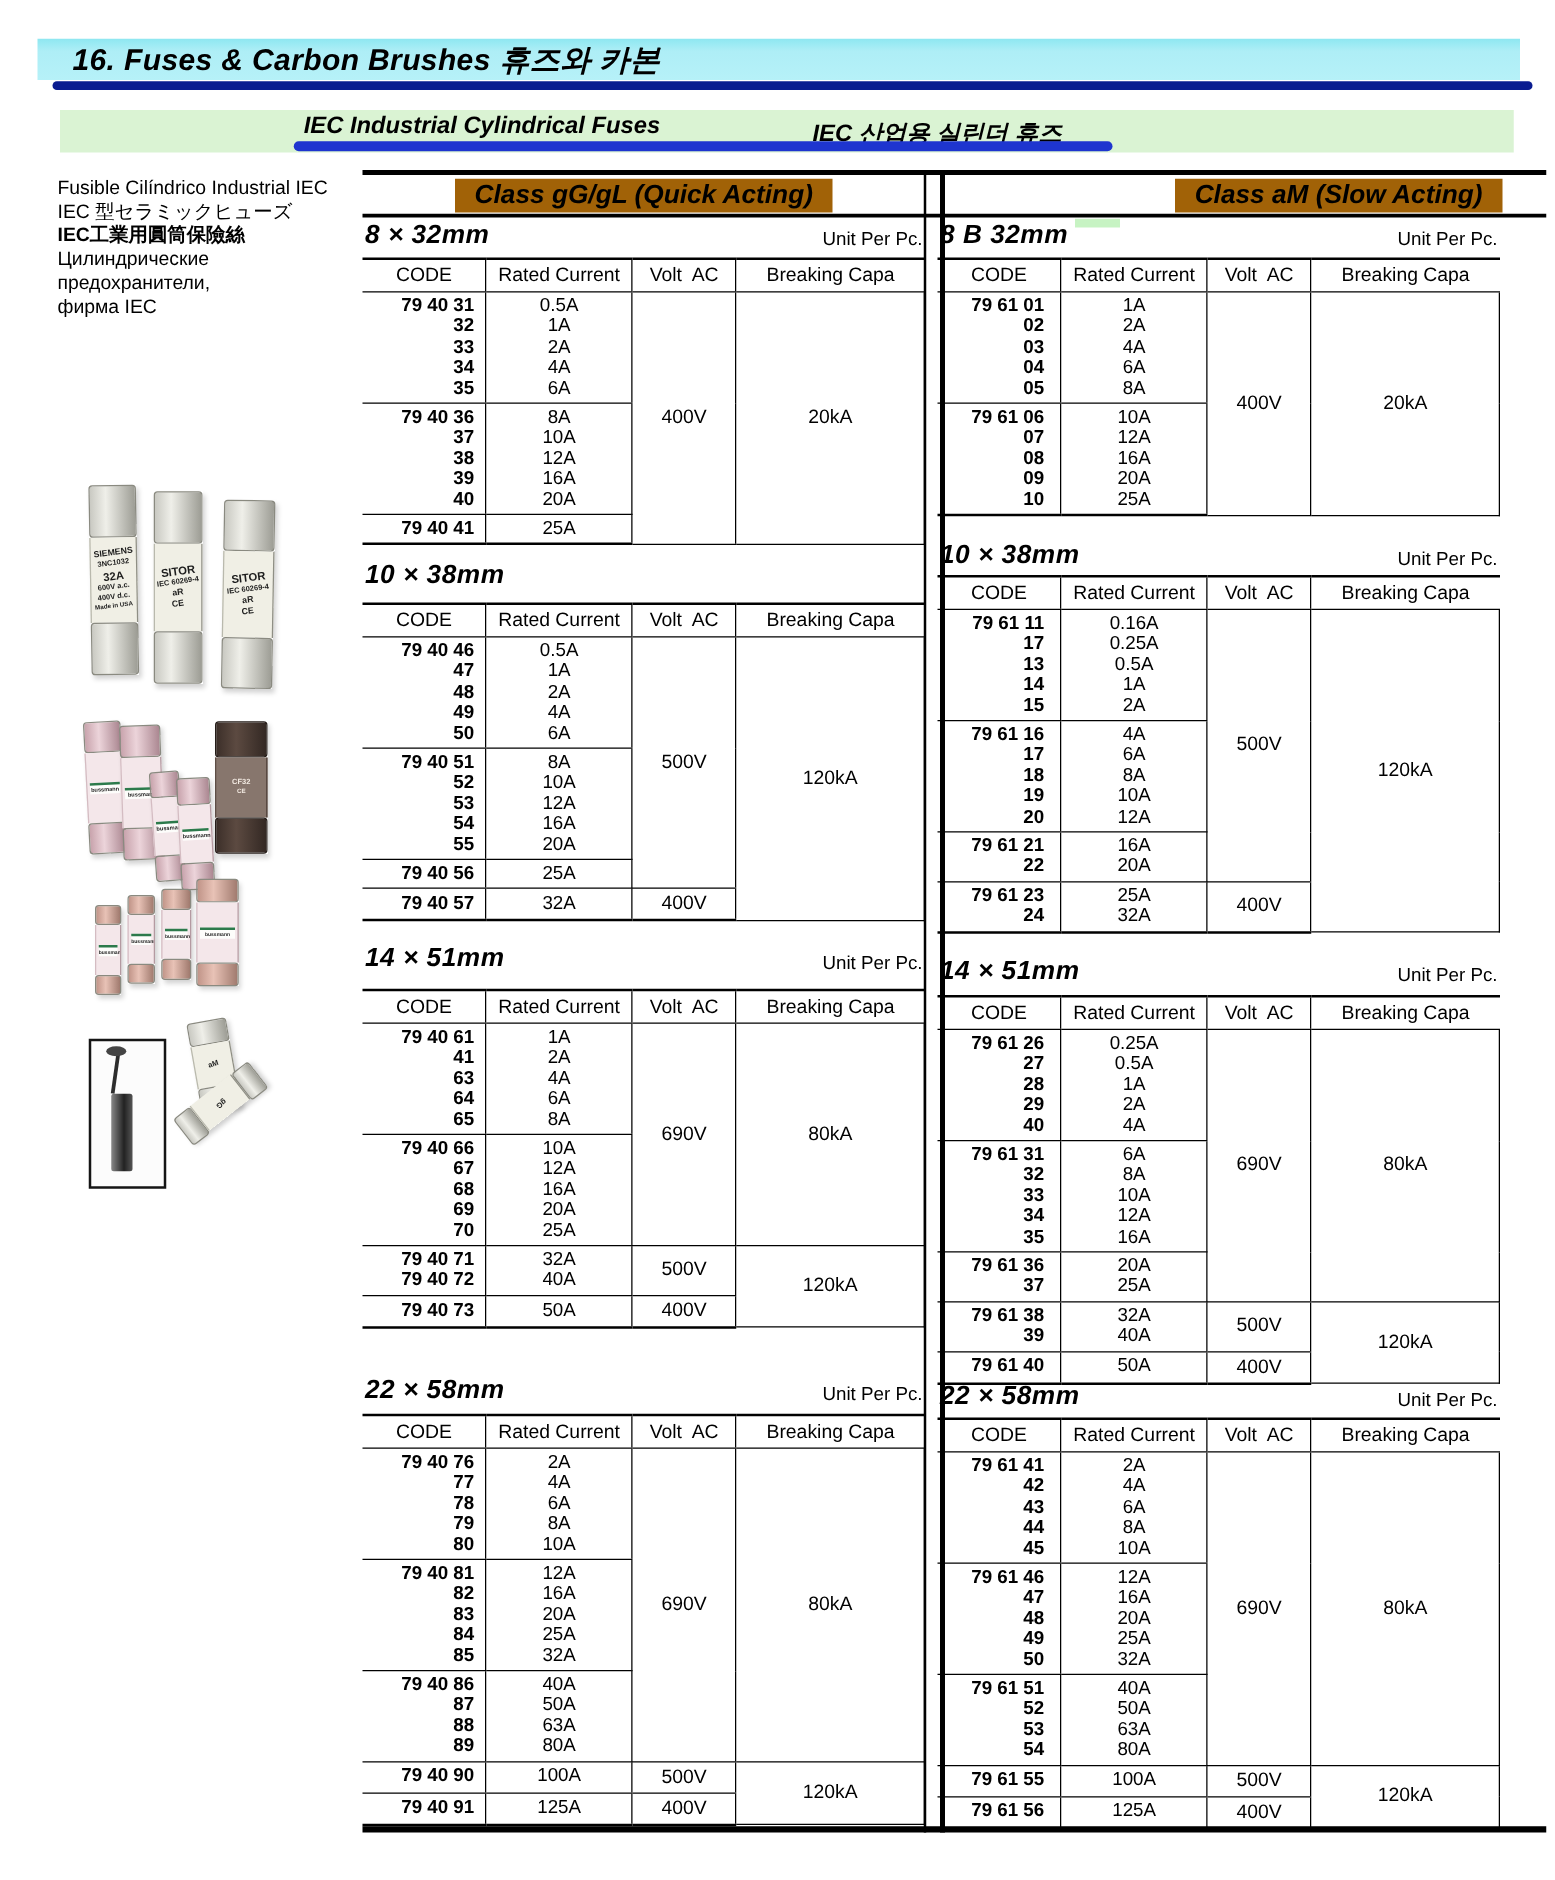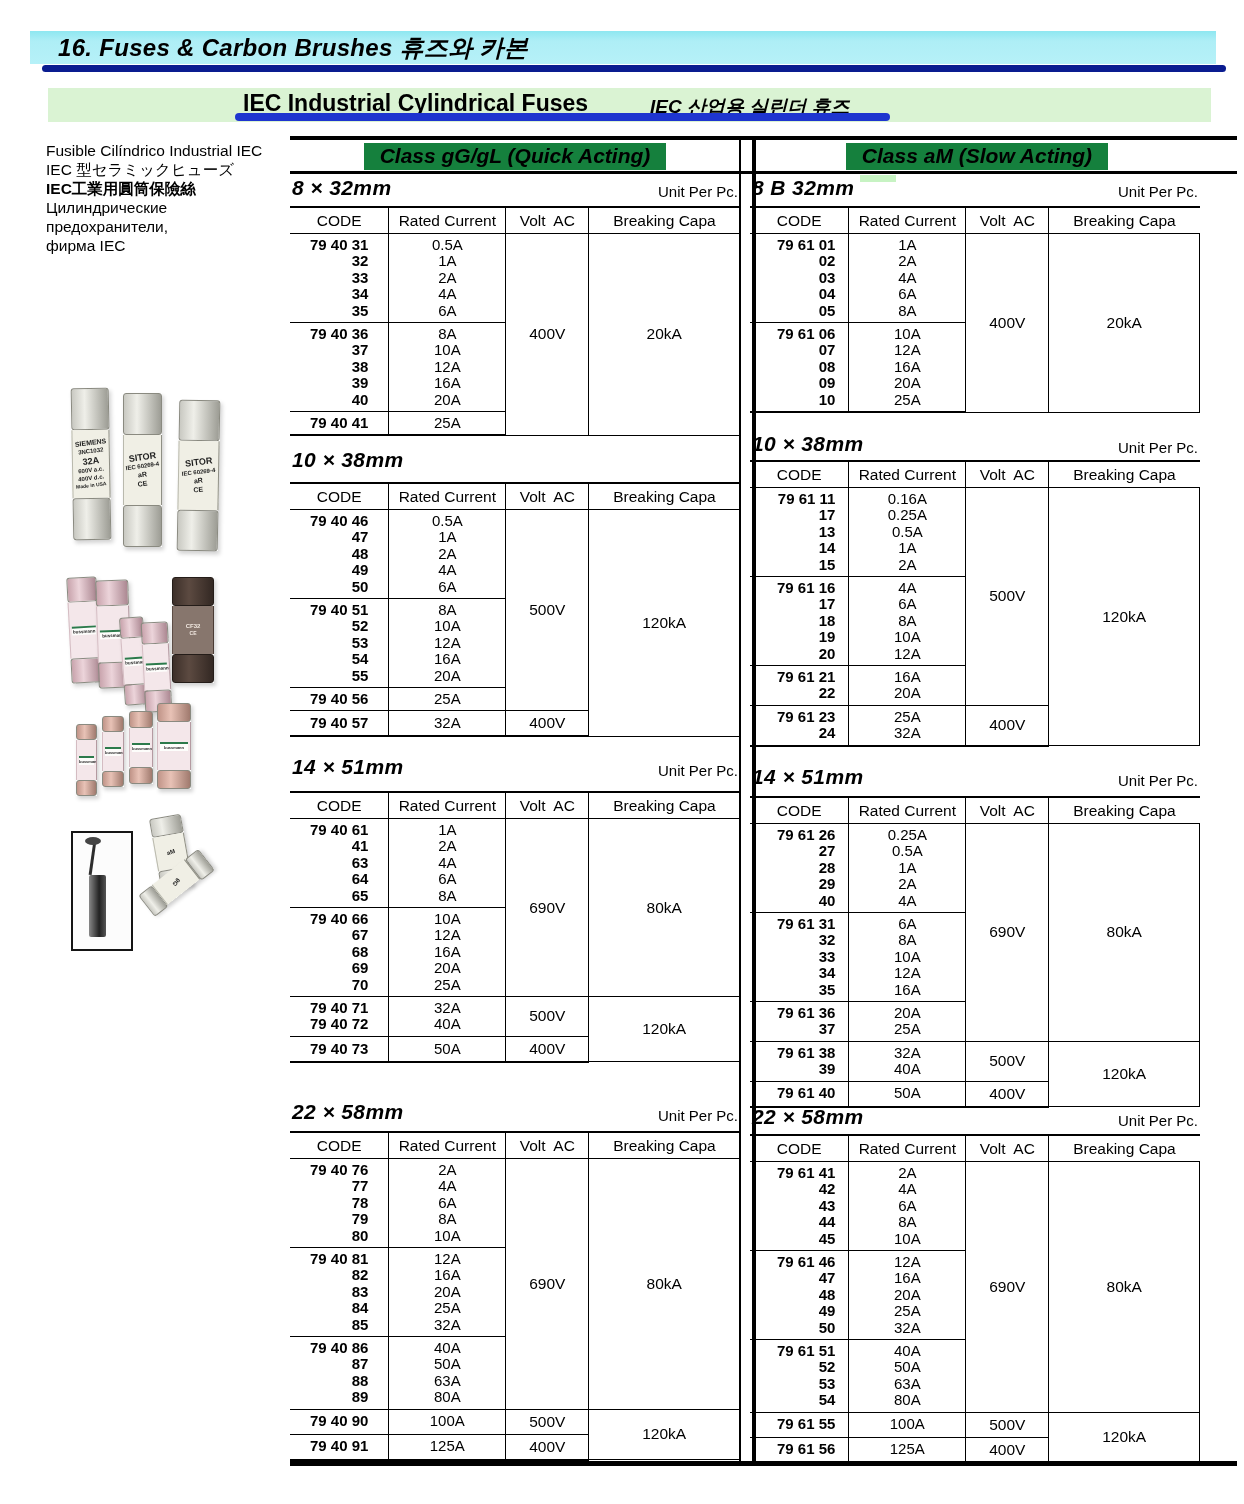--- a/index.html
+++ b/index.html
@@ -7,52 +7,52 @@
         font-family:"Liberation Sans",sans-serif;color:#000;}
 
   
   .cyan-banner{position:absolute;left:30px;top:31px;width:1186px;height:33px;
     background:linear-gradient(180deg,#8ee7f1 0%,#aeeef6 30%,#b6f1f8 100%);
     display:flex;align-items:center;}
   .cyan-banner .t{font-style:italic;font-weight:bold;font-size:24px;padding-left:28px;letter-spacing:.3px;}
   .navy-bar{position:absolute;left:42px;top:65px;width:1184px;height:7px;background:#0a1c90;border-radius:4px;}
 
   .green-banner{position:absolute;left:48px;top:88px;width:1163px;height:34px;background:#daf3d3;}
-  .sub-en{position:absolute;left:243px;top:90px;font-weight:bold;font-size:23px;}
+  .sub-en{position:absolute;left:243px;top:90px;font-style:italic;font-weight:bold;font-size:19px;}
   .sub-ko{position:absolute;left:650px;top:94px;font-style:italic;font-weight:bold;font-size:19px;}
   .blue-bar{position:absolute;left:235px;top:113px;width:655px;height:8px;background:#1e35cf;border-radius:4px;}
 
   
   #sidebar-intro{position:absolute;left:46px;top:141px;font-size:15.5px;line-height:19px;}
   #sidebar-intro .ln-bold{font-weight:bold;}
   #sidebar-desc{position:absolute;left:56px;top:280px;font-size:15.5px;line-height:19.5px;}
 
   
   .hline{position:absolute;background:#000;}
   .vline{position:absolute;background:#000;}
 
   
   .class-bar{position:absolute;height:27px;display:flex;justify-content:center;align-items:center;}
-  .class-bar span{background:#15803d;font-style:italic;font-weight:bold;font-size:21px;
+  .class-bar span{background:#a16207;font-style:italic;font-weight:bold;font-size:21px;
     padding:1px 16px 2px;white-space:nowrap;}
 
   .green-smudge{position:absolute;background:#c7f3c3;}
 
   
   .tbl{position:absolute;}
   .tbl-head{display:flex;justify-content:space-between;align-items:flex-end;padding:0 2px 0 2px;}
   .tbl-title{font-style:italic;font-weight:bold;font-size:21px;letter-spacing:.4px;}
   .tbl-unit{font-size:15px;}
   table{width:100%;border-collapse:collapse;table-layout:fixed;}
   th{font-size:15.5px;font-weight:normal;padding:4px 0 3px;border-top:2.5px solid #000;
      border-bottom:1.5px solid #000;white-space:pre;}
   th + th{border-left:1.5px solid #000;}
   td{vertical-align:middle;font-size:15px;padding:3px 0;border-bottom:1.5px solid #000;}
   tbody tr:last-child td{border-bottom:2.2px solid #000;}
-  .c-code{text-align:right;padding-right:20px;font-weight:bold;}
+  .c-code{text-align:right;padding-right:9px;font-weight:bold;}
   .col-right .c-code{padding-right:13px;}
   .c-cur{text-align:center;border-left:1.5px solid #000;}
   .v-cell,.b-cell{text-align:center;border-left:1.5px solid #000;font-size:15.5px;}
   .b-cell{border-right:1.3px solid #000;}
   .line{line-height:16.4px;}
   .fuse-v{position:absolute;box-shadow:2px 3px 4px rgba(0,0,0,.18);}
   .cap{border:1px solid #8a8a80;border-radius:3px;}
   .cap-sil{background:linear-gradient(90deg,#c9c9c2,#efefe9 35%,#9d9d95);}
   .cap-pink{background:linear-gradient(90deg,#c8a3ac,#ecd4da 40%,#ab8791);}
   .cap-copper{background:linear-gradient(90deg,#c09488,#e8c2b6 40%,#a07a6e);}
@@ -227,21 +227,21 @@
   <div class="hline" style="left:290px;top:136px;width:947px;height:4px;"></div>
   <div class="hline" style="left:290px;top:171px;width:947px;height:3px;"></div>
   <div class="hline" style="left:290px;top:1461px;width:947px;height:5px;"></div>
   <div class="vline" style="left:739px;top:136px;width:1.5px;height:1330px;"></div>
   <div class="vline" style="left:752px;top:136px;width:3.5px;height:1330px;"></div>
   <div class="green-smudge" style="left:860px;top:175px;width:36px;height:7px;"></div>
 
   <div class="class-bar" style="left:290px;top:143px;width:450px;">
     <span>Class gG/gL (Quick Acting)</span>
   </div>
-  <div class="class-bar" style="left:752px;top:143px;width:450px;">
+  <div class="class-bar" style="left:752px;top:143px;width:450px;justify-content:flex-end;">
     <span>Class aM (Slow Acting)</span>
   </div>
 
   <div id="tables">
       <div class="tbl col-left" style="left: 290px; top: 176px; width: 450px;">
         <div class="tbl-head" style="margin-bottom: 6px;">
           <div class="tbl-title">8 × 32mm</div>
           <div class="tbl-unit">Unit Per Pc.</div>
         </div>
         <table>

